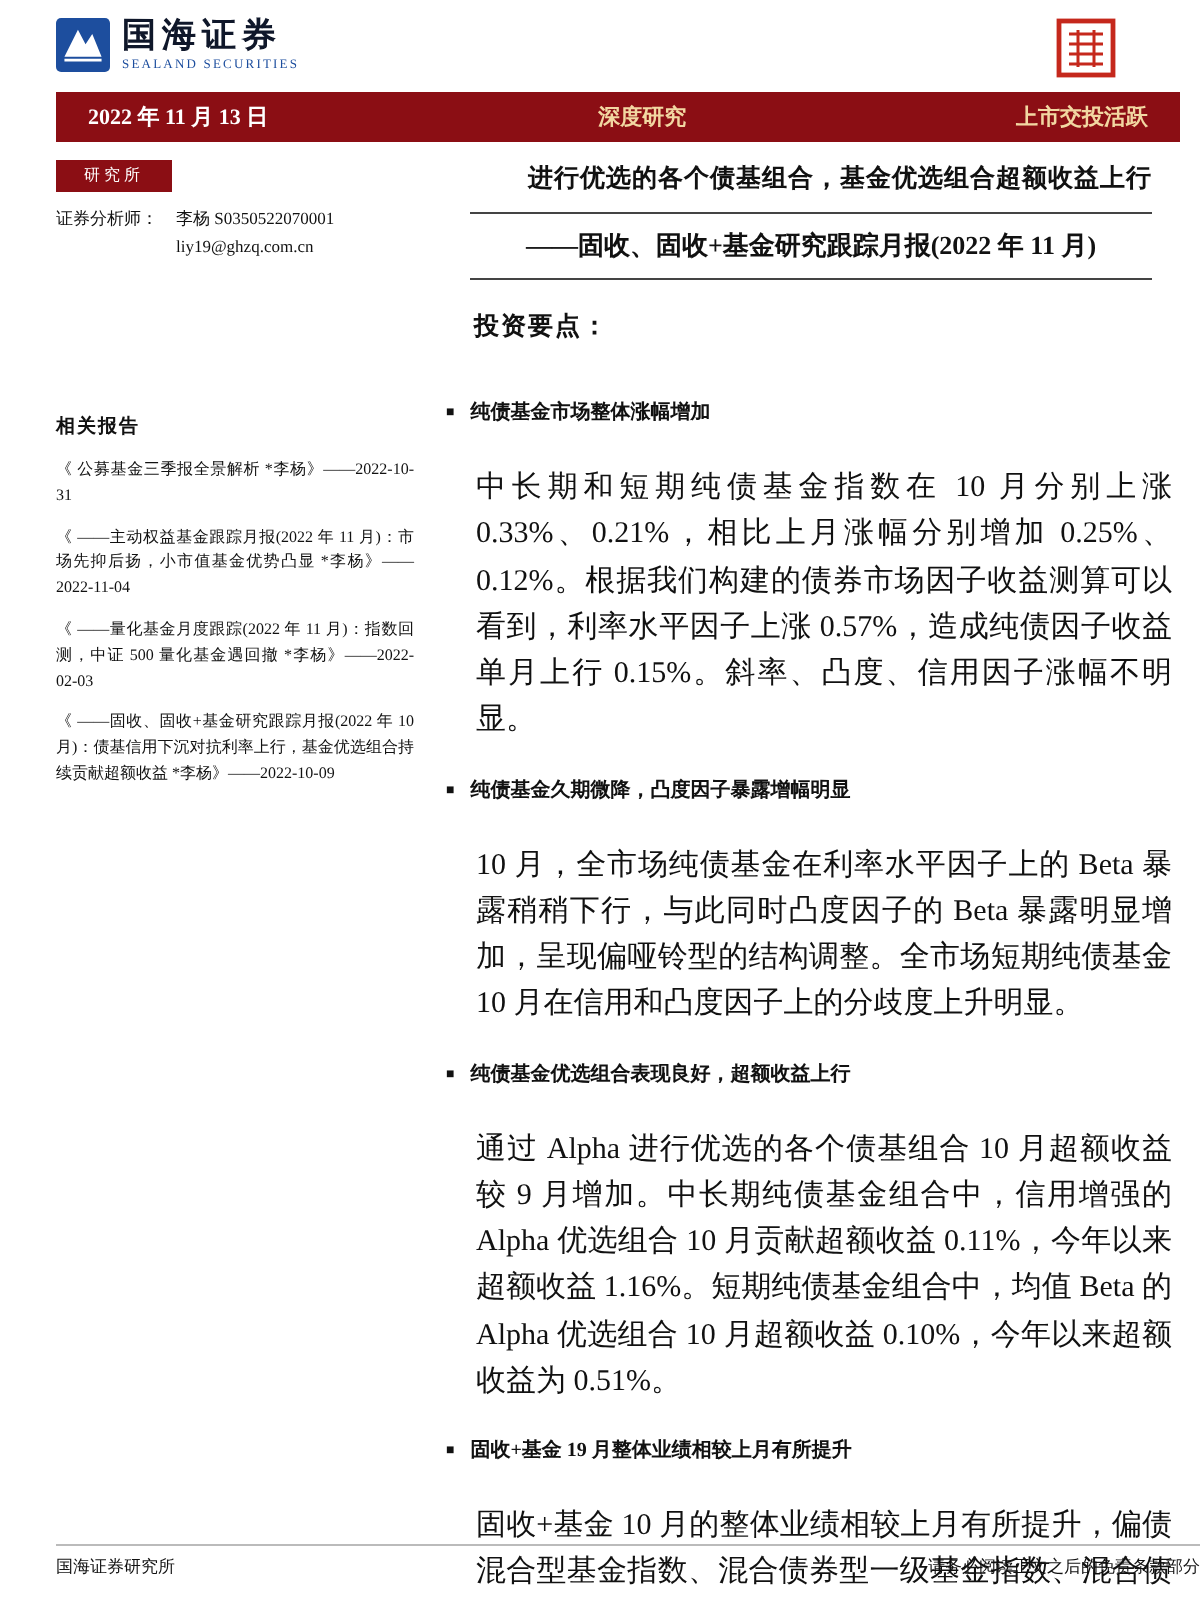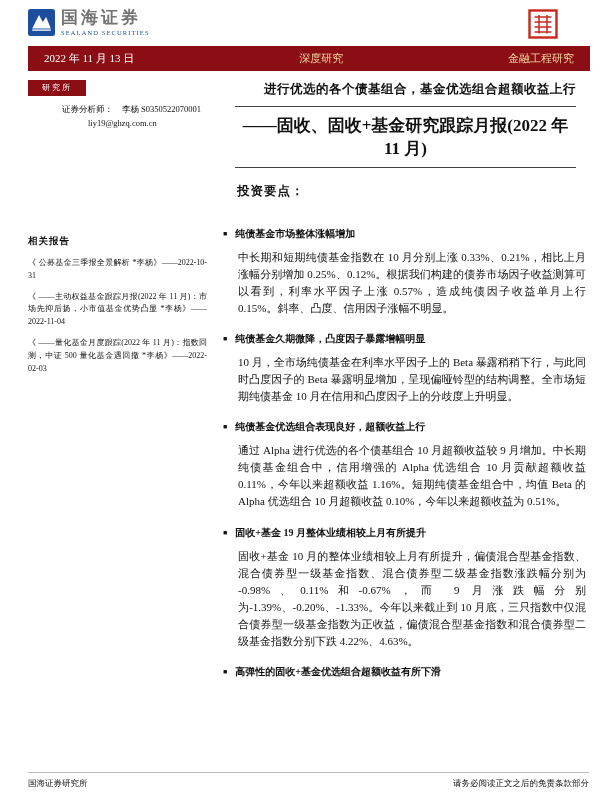--- a/index.html
+++ b/index.html
@@ -8,62 +8,62 @@
     width:600px; height:800px; margin:0 auto; background:#ffffff;
     position:relative; overflow:hidden; color:#111;
     font-family:"Liberation Serif","DejaVu Serif",serif;
   }
 
   
   .masthead { display:flex; justify-content:space-between; align-items:flex-start;
     padding:9px 42px 5px 28px; }
   .brand { display:flex; align-items:center; gap:6px; }
   .logo-mark svg { width:27px; height:27px; display:block; }
-  .brand-cn { color:#737373; font-weight:bold; font-size:17px; letter-spacing:3px; line-height:1.05; }
+  .brand-cn { color:#0f172a; font-weight:bold; font-size:17px; letter-spacing:3px; line-height:1.05; }
   .brand-en { color:#1d4e9e; font-size:6.5px; letter-spacing:1.1px; margin-top:2px; }
   .seal svg { width:30px; height:30px; display:block; }
 
   
   .top-bar { margin:2px 10px 0 28px; background:#8b0e14; height:25px;
     display:flex; align-items:center; justify-content:space-between;
-    padding:0 16px; font-size:11px; font-weight:normal;text-align:center; }
+    padding:0 16px; font-size:11px; font-weight:bold;text-align:center; }
   .top-bar .date { color:#ffffff; }
   .top-bar .gold { color:#f2d7a2; }
 
   
   .byline-row { display:flex; padding:9px 24px 0 28px; }
   .analyst-block { width:207px; flex:none; font-size:8.5px; line-height:1.45; }
   .dept-box { background:#8b0e14; color:#fff; font-size:8px; padding:2px 0;
     width:58px; text-align:center; margin-bottom:7px; letter-spacing:2px; }
-  .analyst-line { display:flex;justify-content:center; }
+  .analyst-line { display:flex; }
   .a-label { width:60px; flex:none; }
   .analyst-email { margin-left:60px; margin-top:2px; color:#111; }
 
   .title-block { flex:1; padding-top:1px; }
   .title { font-size:12.5px; font-weight:bold; text-align:right; letter-spacing:0.5px;
     padding-bottom:8px; border-bottom:1px solid #444; }
-  .subtitle { font-size:17px; font-weight:bold; text-align:center;
+  .subtitle { font-size:13px; font-weight:bold; text-align:center;
     padding:7px 0 7px; border-bottom:1px solid #444; }
 
   .highlights { font-size:12.5px; font-weight:bold; margin:15px 0 17px 237px; letter-spacing:1px; }
 
   
   .content { display:flex; padding:4px 14px 0 28px; }
   .sidebar { width:195px; flex:none; padding-right:16px; }
   .side-heading { font-size:9.5px; font-weight:bold; margin:14px 0 9px; letter-spacing:1px; }
   .sidebar p { font-size:8px; line-height:1.6; margin:0 0 8px; text-align:justify; }
 
   .main { flex:1; padding-top:6px; }
   .bullet { margin-bottom:15px; }
   .b-head { display:flex; gap:8px; font-size:10px; font-weight:bold; align-items:baseline; }
   .sq { font-size:7px; position:relative; top:-1px; flex:none; }
-  .bullet p { font-size:11px; line-height:1.55; text-align:justify; margin:8px 0 0 15px; }
+  .bullet p { font-size:15px; line-height:1.55; text-align:justify; margin:20px 0 0 15px; }
 
   
-  .page-footer { position:absolute; left:28px; right:11px; bottom:10px;
+  .page-footer { position:absolute; left:28px; right:0; bottom:10px;
     border-top:1px solid #bbb; padding-top:5px;
     display:flex; justify-content:space-between; font-size:8.5px; }
 </style>
 </head>
 <body>
 
 <div class="page">
 
   <header class="masthead">
     <div class="brand">
@@ -90,21 +90,21 @@
           <line x1="11" y1="6" x2="11" y2="24.5"></line>
           <line x1="19" y1="6" x2="19" y2="24.5"></line>
         </g>
       </svg>
     </div>
   </header>
 
   <div class="top-bar">
     <span class="date">2022 年 11 月 13 日</span>
     <span class="gold">深度研究</span>
-    <span class="gold">金融工程研究</span>
+    <span class="gold">上市交投活跃</span>
   </div>
 
   <div class="byline-row">
     <div class="analyst-block">
       <div class="dept-box">研究所</div>
       <div class="analyst-line">
         <span class="a-label">证券分析师：</span>
         <span class="a-name">李杨 S0350522070001</span>
       </div>
       <div class="analyst-email">liy19@ghzq.com.cn</div>
@@ -117,20 +117,21 @@
 
   <div class="highlights">投资要点：</div>
 
   <div class="content">
 
     <aside class="sidebar">
       <div class="side-heading">相关报告</div>
       <p>《 公募基金三季报全景解析 *李杨》——2022-10-31</p>
       <p>《 ——主动权益基金跟踪月报(2022 年 11 月)：市场先抑后扬，小市值基金优势凸显 *李杨》——2022-11-04</p>
       <p>《 ——量化基金月度跟踪(2022 年 11 月)：指数回测，中证 500 量化基金遇回撤 *李杨》——2022-02-03</p>
+      <p>《 ——固收、固收+基金研究跟踪月报(2022 年 10 月)：债基信用下沉对抗利率上行，基金优选组合持续贡献超额收益 *李杨》——2022-10-09</p>
     </aside>
 
     <main class="main">
 
       <section class="bullet">
         <div class="b-head">
           <span class="sq">■</span>
           <span>纯债基金市场整体涨幅增加</span>
         </div>
         <p>中长期和短期纯债基金指数在 10 月分别上涨 0.33%、0.21%，相比上月涨幅分别增加 0.25%、0.12%。根据我们构建的债券市场因子收益测算可以看到，利率水平因子上涨 0.57%，造成纯债因子收益单月上行 0.15%。斜率、凸度、信用因子涨幅不明显。</p>

